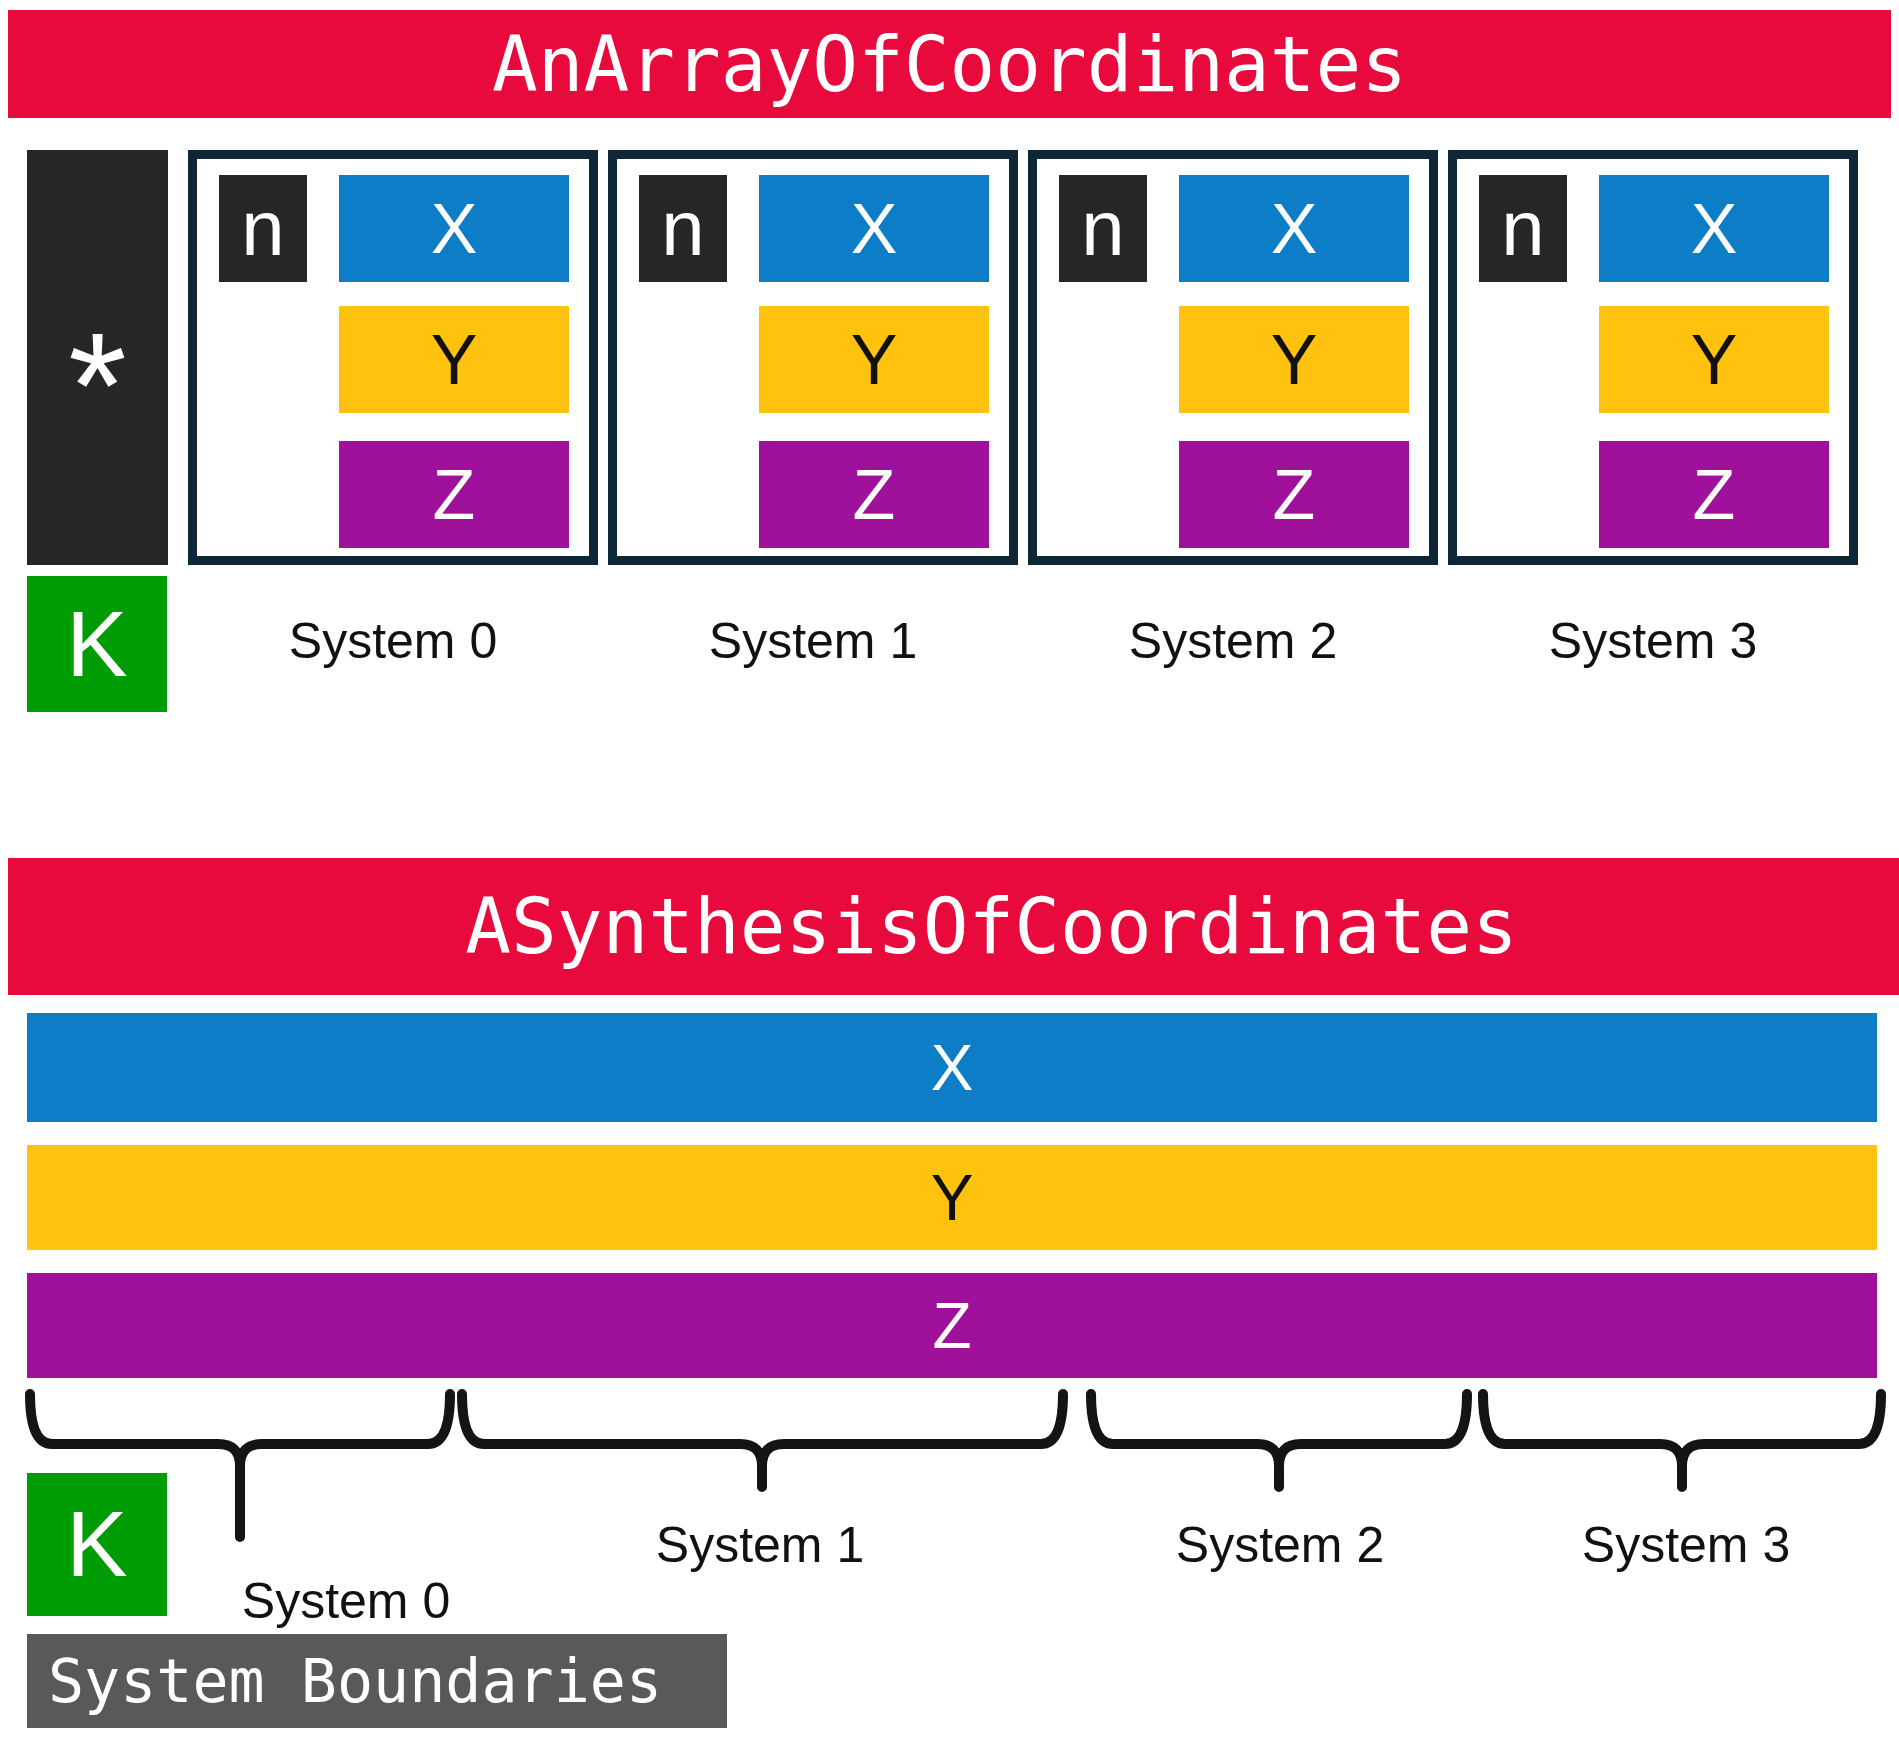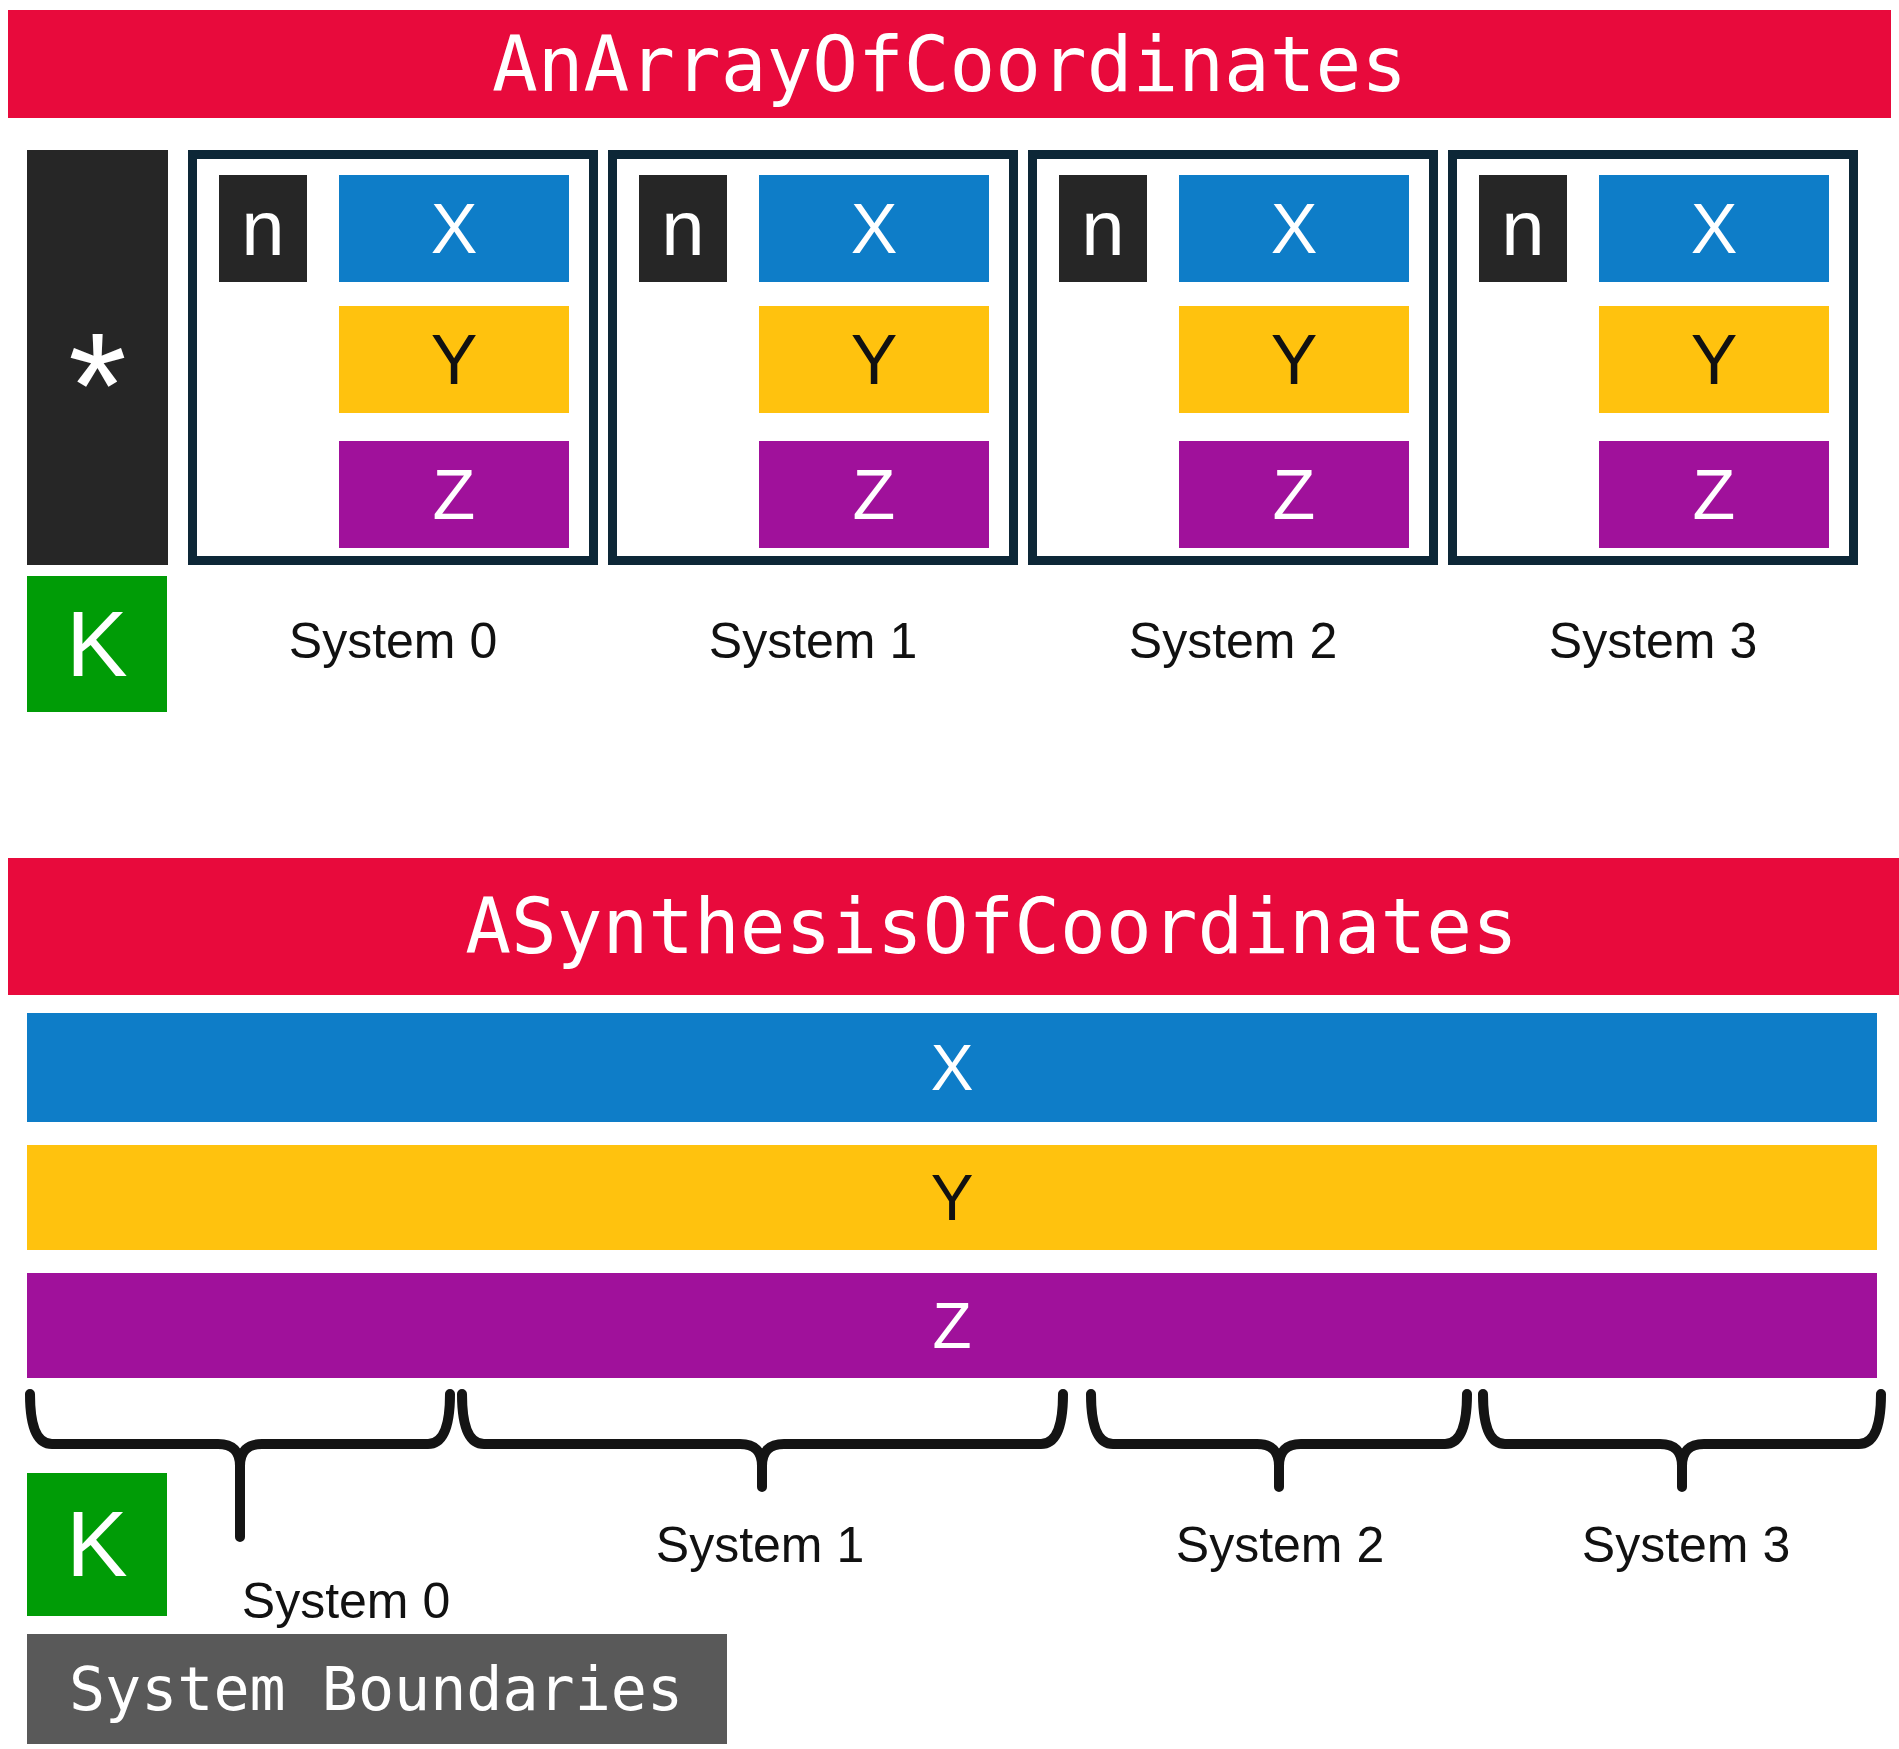--- a/index.html
+++ b/index.html
@@ -52,23 +52,23 @@
 
   
   .braces{position:absolute;left:0;top:0;width:1899px;height:1749px;pointer-events:none;}
   .braces path{fill:none;stroke:#141414;stroke-width:10;stroke-linecap:round;stroke-linejoin:round;}
 
   
   .syslabel2{position:absolute;transform:translateX(-50%);color:#111111;font-size:50px;
              white-space:nowrap;}
 
   
-  .legend-box{position:absolute;left:27px;top:1634px;width:700px;height:110px;background:#595959;
+  .legend-box{position:absolute;left:27px;top:1634px;width:700px;height:94px;background:#595959;
               display:flex;align-items:center;color:#ffffff;
-              font-family:"DejaVu Sans Mono", monospace;font-size:60px;padding-left:42px;
+              font-family:"DejaVu Sans Mono", monospace;font-size:60px;padding-left:21px;
               box-sizing:border-box;}
 </style>
 </head>
 <body>
 
 <div class="page">
 
   <header class="banner banner-top">
     <span>AnArrayOfCoordinates</span>
   </header>

